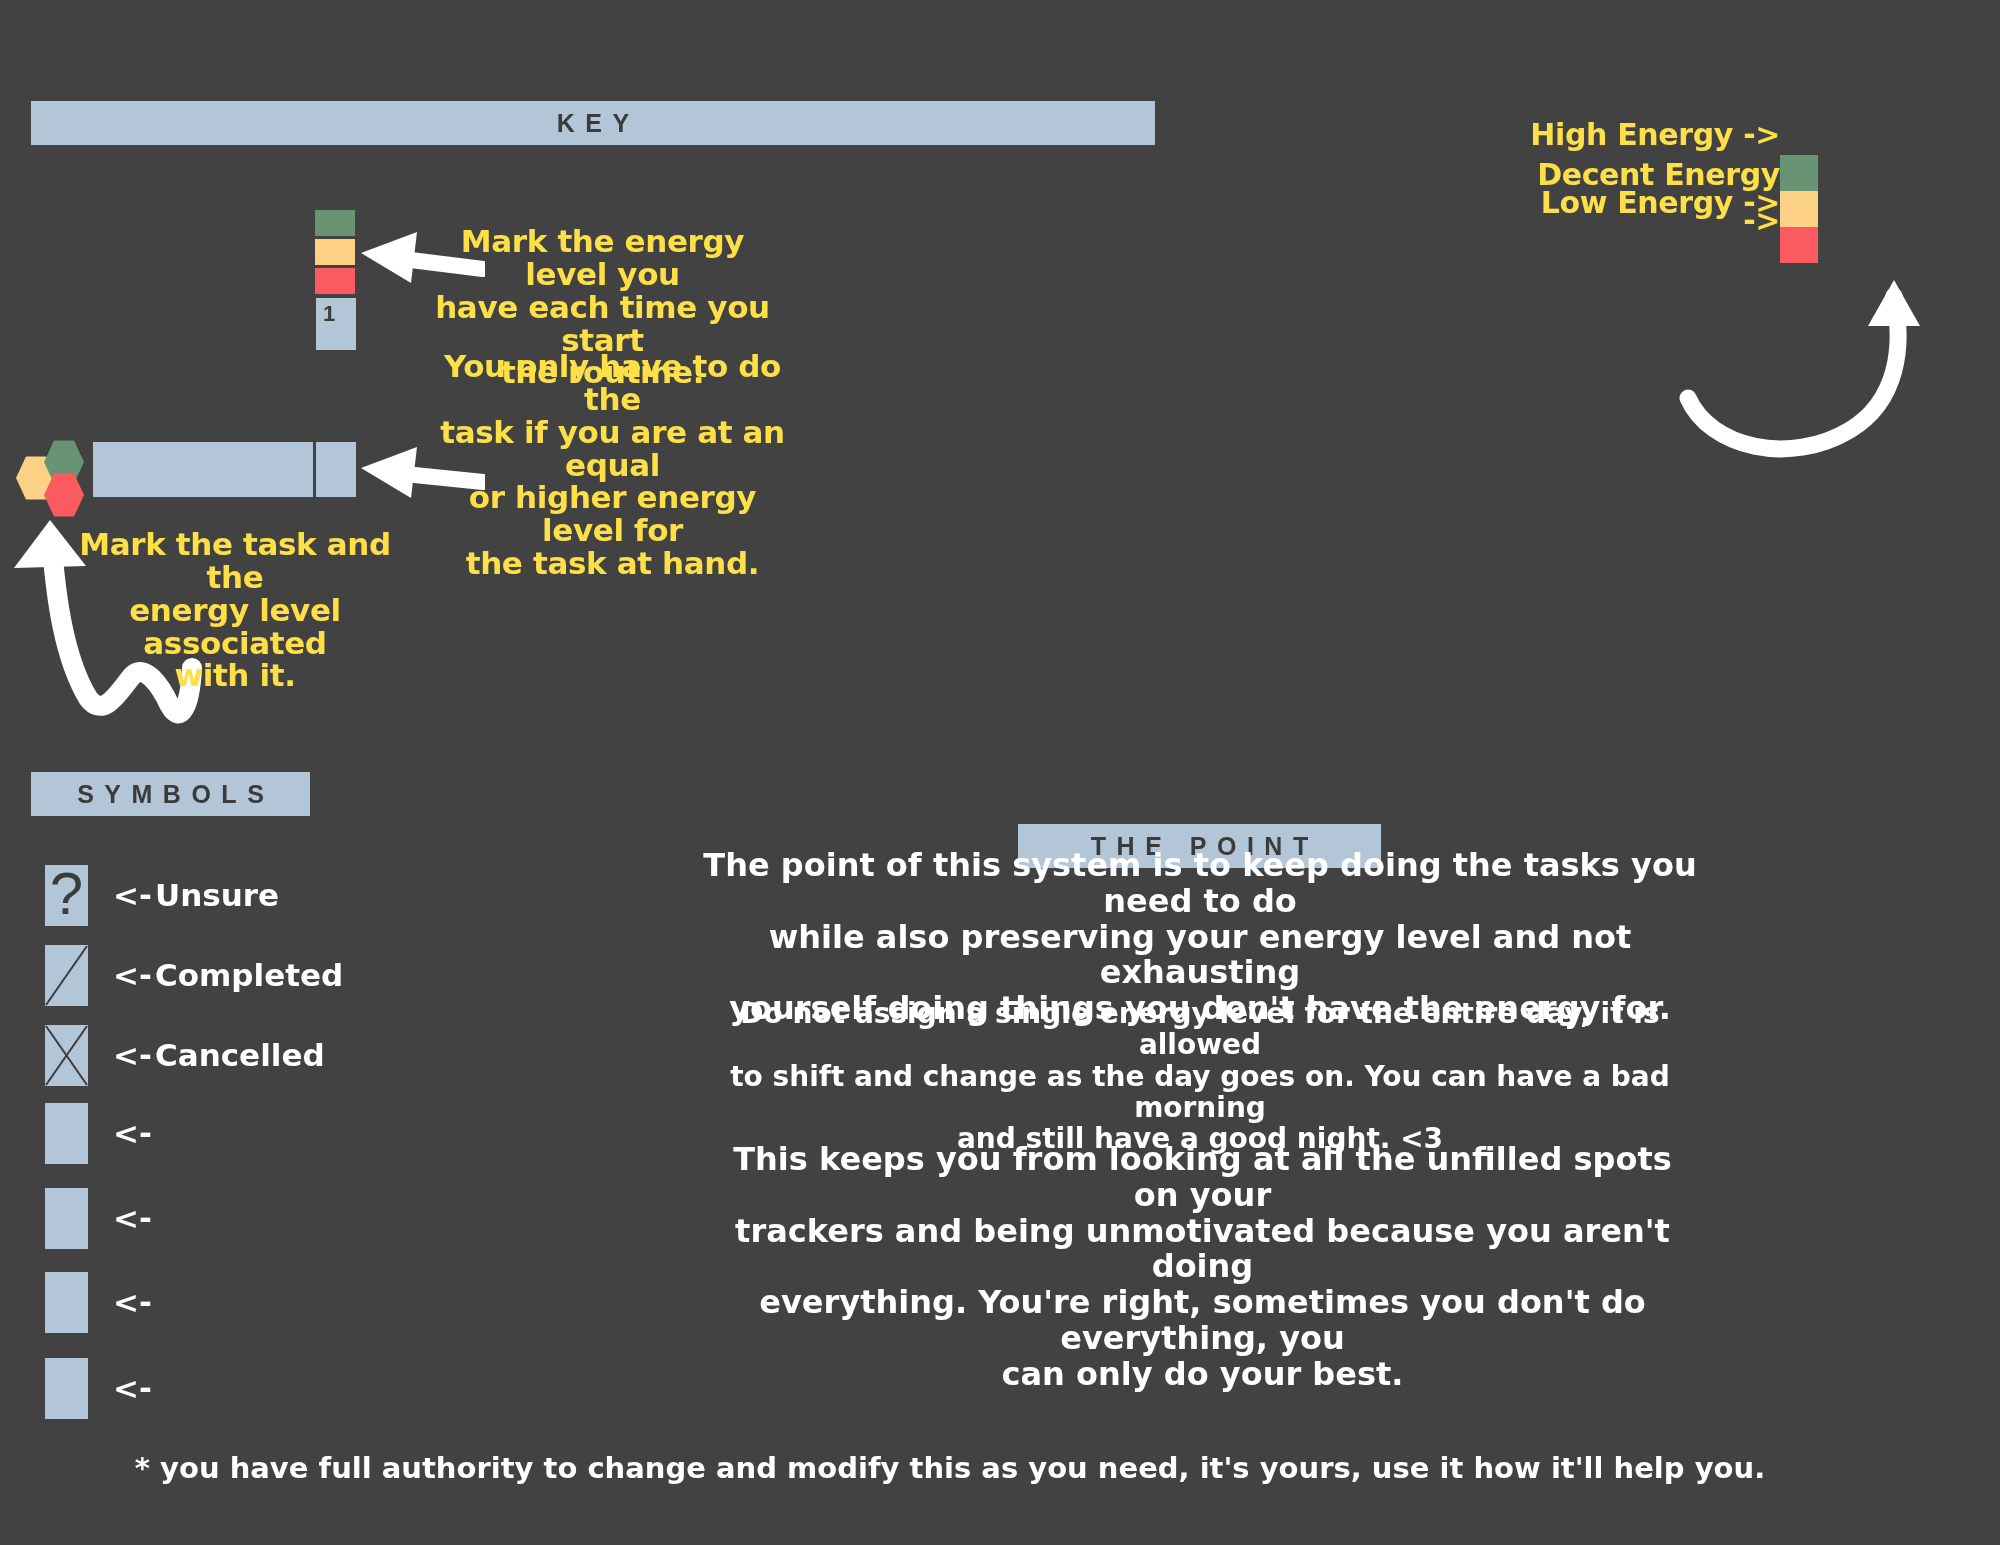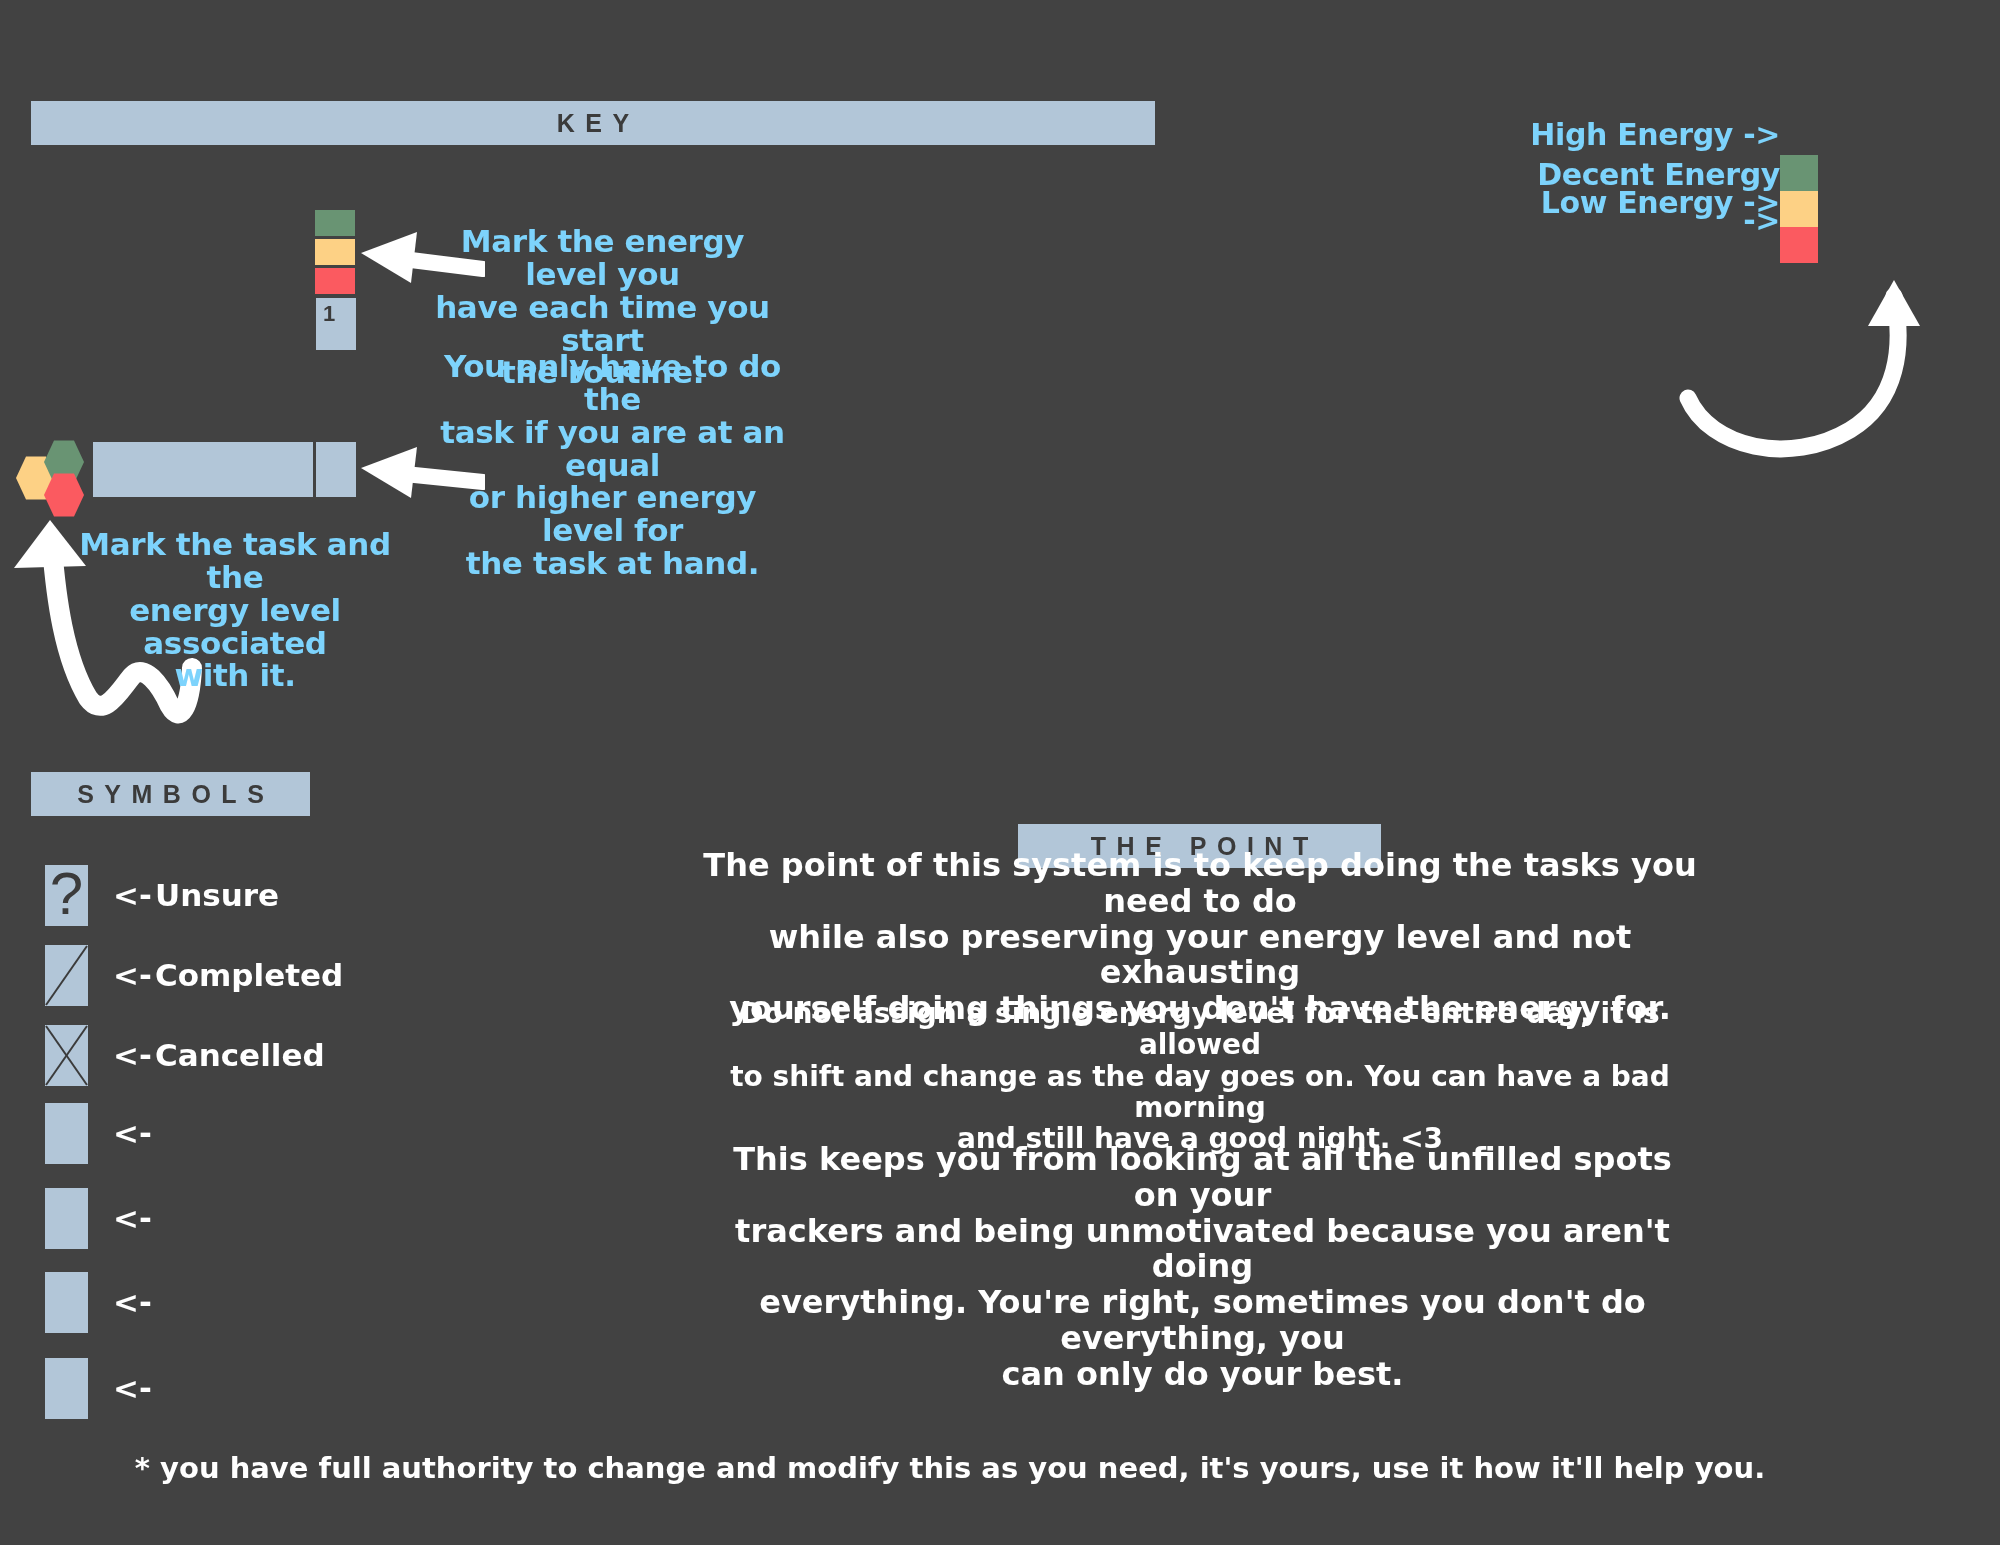--- a/index.html
+++ b/index.html
@@ -28,21 +28,21 @@
     font-family:"Liberation Sans", sans-serif;
     font-weight:700;
     letter-spacing:0.42em;
     text-indent:0.42em;
     font-size:25px;
   }
 
   
   .hand {
     position:absolute;
-    color:#7dd3fc;
+    color:#fde047;
     font-family:"DejaVu Sans", sans-serif;
     font-weight:700;
     line-height:1.06;
     text-align:center;
     letter-spacing:-0.012em;
     white-space:pre-line;
   }
 
   
   .sw { position:absolute; }

